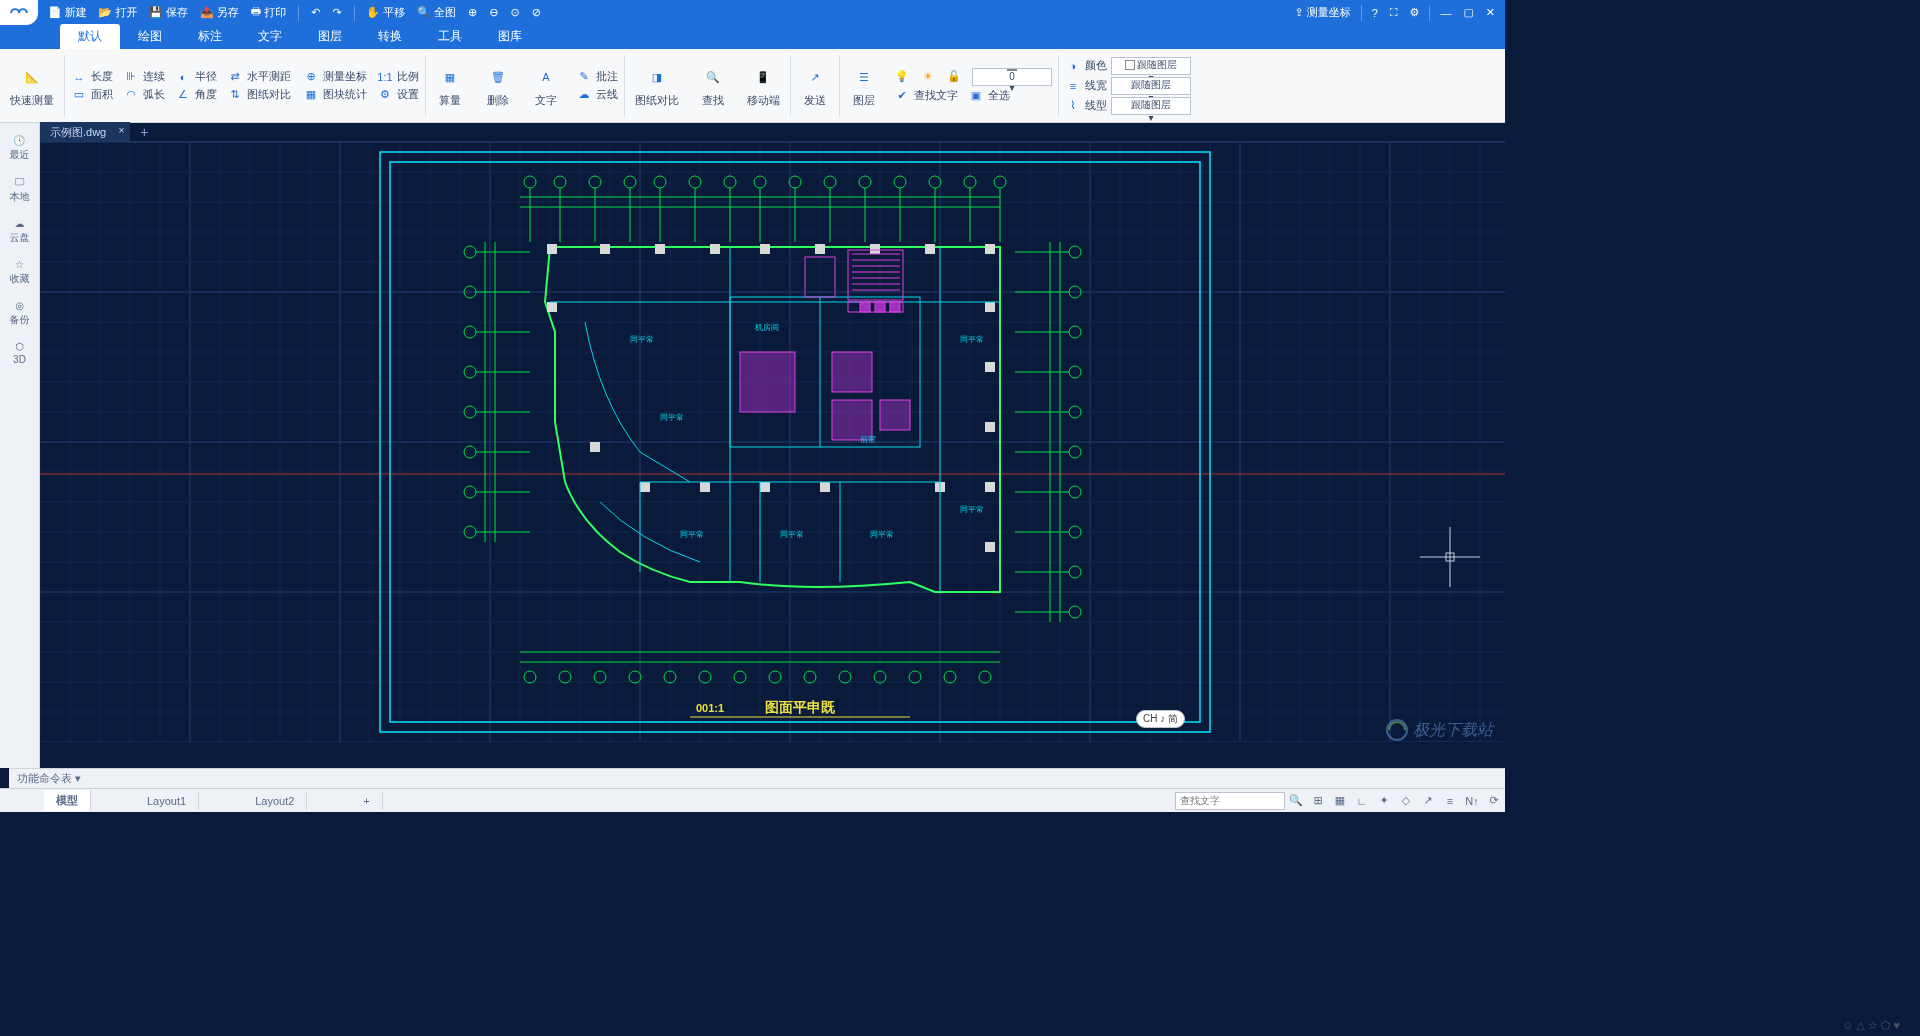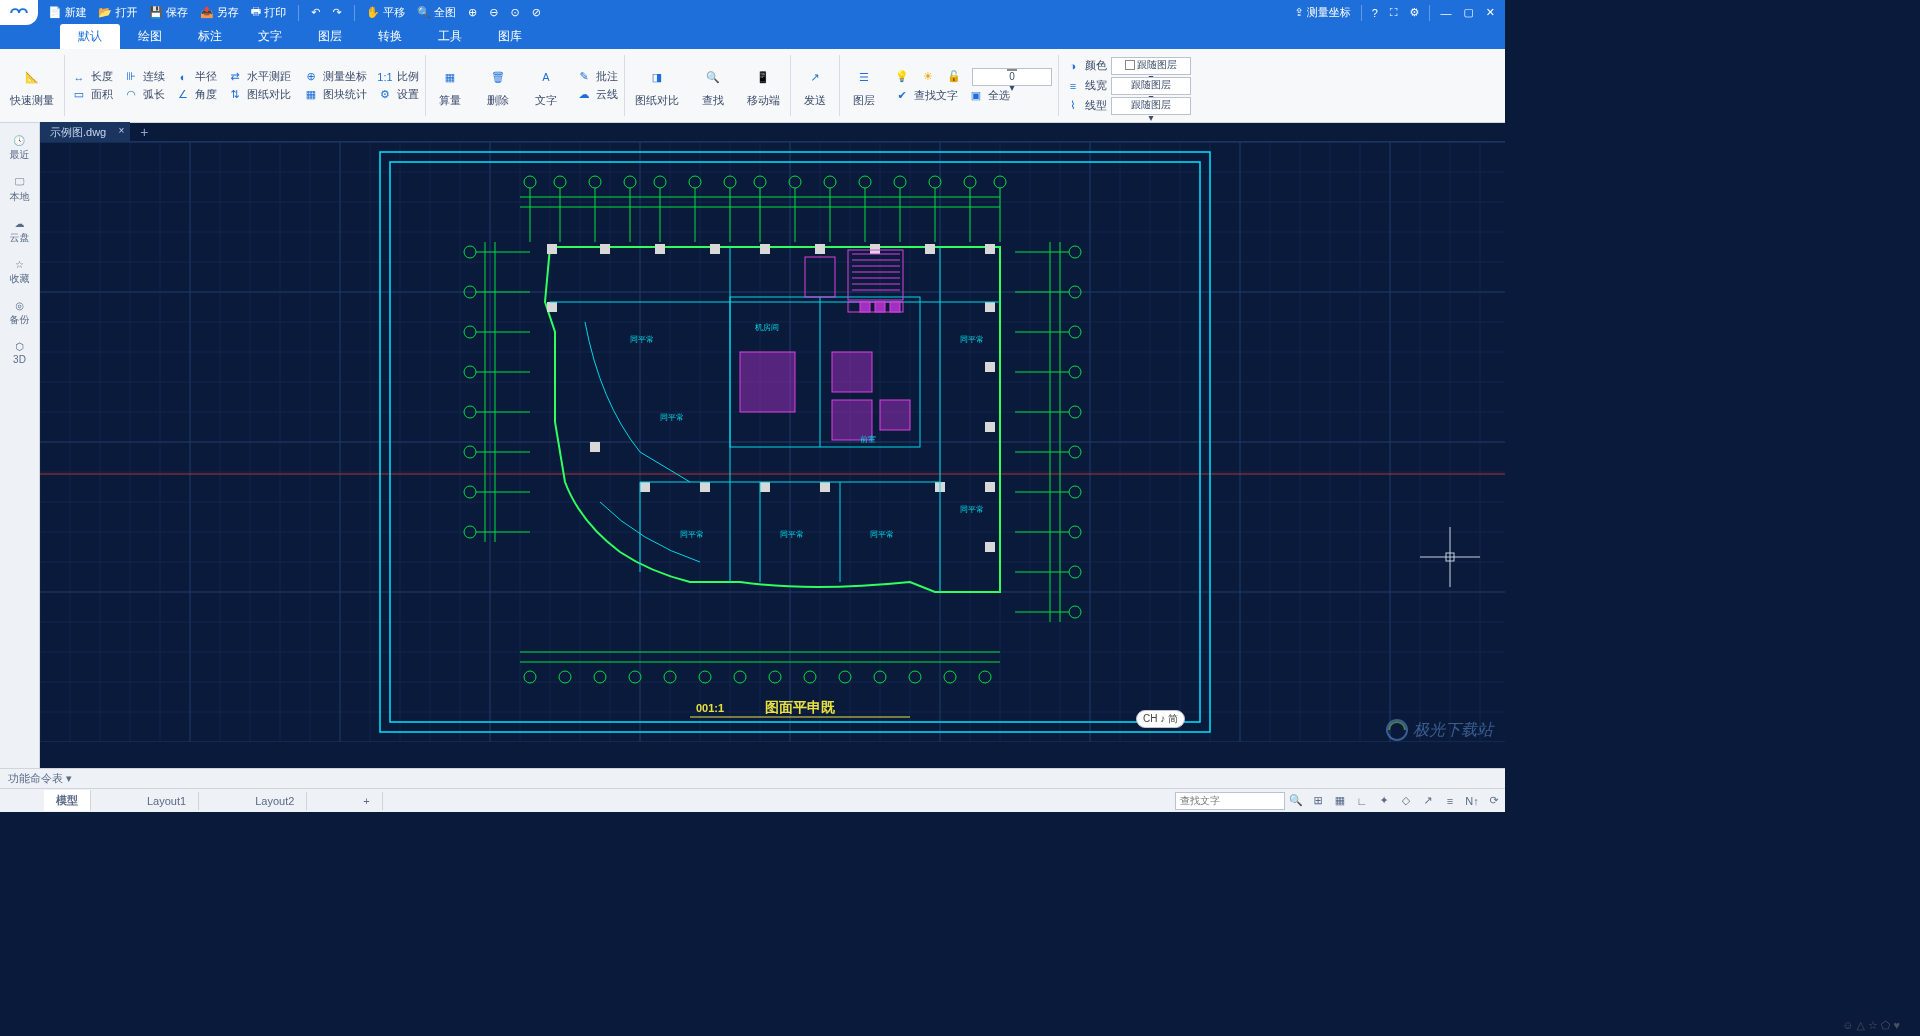--- a/index.html
+++ b/index.html
@@ -39,21 +39,21 @@
 .crosshair { stroke: #b03030; stroke-width: 1; }
 .frame-cyan { stroke: #00e5ff; stroke-width: 1.5; fill: none; }
 .green-ln { stroke: #00e040; stroke-width: 1; fill: none; }
 .cyan-ln { stroke: #00d8e8; stroke-width: 1; fill: none; }
 .mag-ln { stroke: #e040e0; stroke-width: 1; fill: none; }
 .yel-ln { stroke: #e8e040; stroke-width: 1; fill: none; }
 .wht-box { fill: #d8d8d8; }
 .title-txt { fill: #e8e040; font-size: 14px; font-weight: bold; }
 .room-txt { fill: #00d8e8; font-size: 8px; }
 .cursor-mark { stroke: #c8d0e0; stroke-width: 1; }
-.cmdbar { height: 20px; background: #eef2f7; border-top: 1px solid #d0d5dd; display: flex; align-items: center; font-size: 11px; color: #5a6b88; }
+.cmdbar { height: 20px; background: #eef2f7; border-top: 1px solid #d0d5dd; display: flex; align-items: center; font-size: 11px; color: #5a6b88; margin-left: 9px; }
 .cmd-label { padding: 0 8px; cursor: pointer; }
 .cmd-input { flex: 1; border: none; background: transparent; font-size: 11px; padding: 2px 4px; outline: none; }
 .statusbar { height: 24px; background: #eef2f7; border-top: 1px solid #d0d5dd; display: flex; align-items: center; font-size: 11px; color: #5a6b88; }
 .layout-tab { padding: 3px 12px; cursor: pointer; border-right: 1px solid #d0d5dd; margin-left: 44px; }
 .layout-tab.active { background: #fff; font-weight: bold; }
 .sb-spacer { flex: 1; }
 .sb-input { width: 110px; height: 18px; border: 1px solid #b8c2d0; font-size: 10px; padding: 0 4px; background: #fff; }
 .sb-icon { width: 22px; height: 20px; display: inline-flex; align-items: center; justify-content: center; cursor: pointer; color: #5a6b88; }
 .ime-badge { position: absolute; right: 320px; bottom: 40px; background: #fff; border: 1px solid #b8c2d0; border-radius: 9px; padding: 1px 6px; font-size: 10px; color: #444; }
 .watermark { position: absolute; right: 12px; bottom: 26px; font-size: 16px; color: #5a88c8; opacity: .6; font-style: italic; display:flex; align-items:center; gap:4px;}

